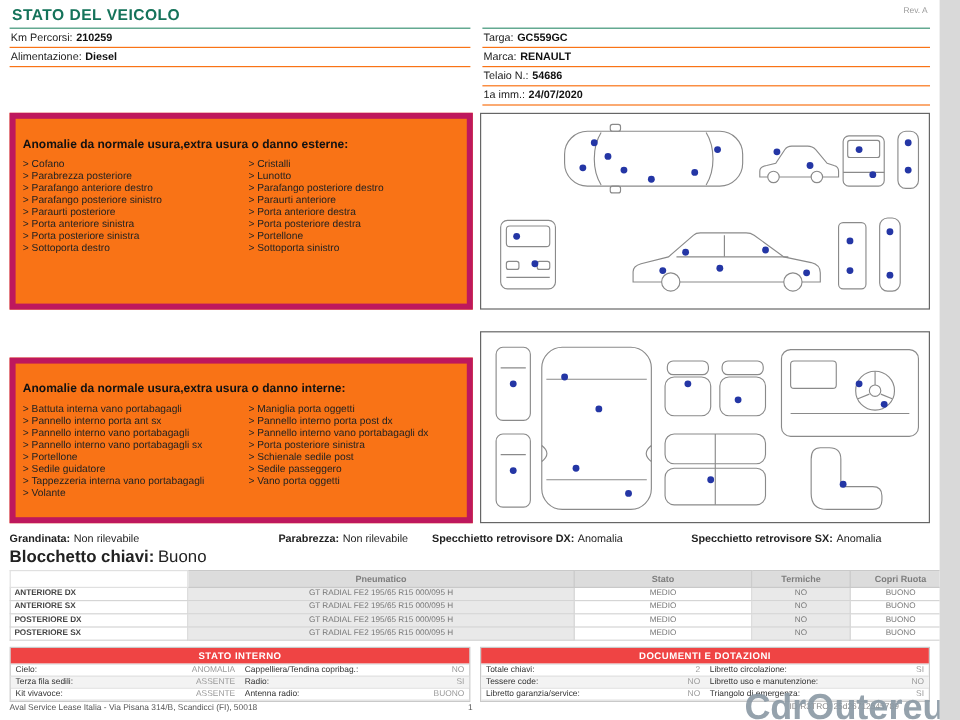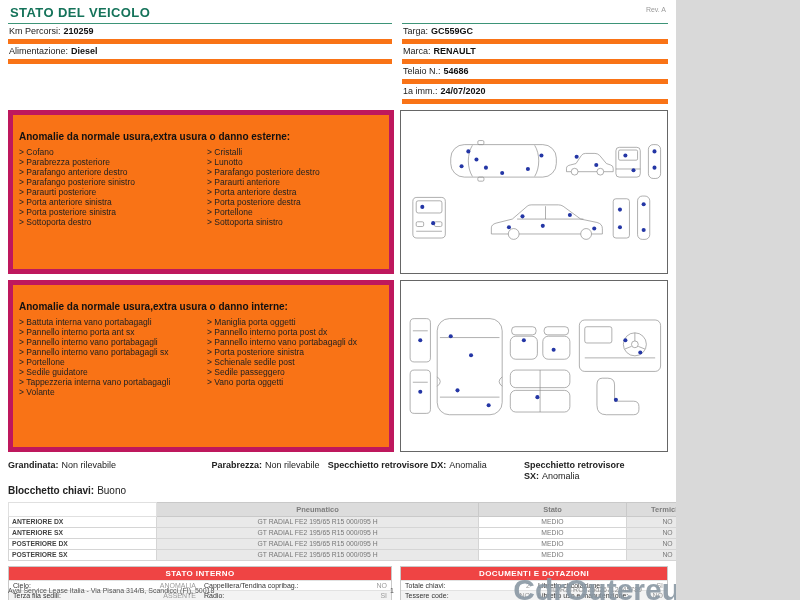--- a/index.html
+++ b/index.html
@@ -1,52 +1,52 @@
 <!DOCTYPE html>
 <html><head>
 <meta charset="utf-8">
 <style>
   html,body{margin:0;padding:0;background:#d9d9d9;}
-  .page{width:676px;height:600px;background:#ffffff;position:relative;overflow:hidden;
+  .page{width:783px;height:600px;background:#ffffff;position:relative;overflow:hidden;
         font-family:"Liberation Sans","DejaVu Sans",sans-serif;color:#222;}
 
   
   .header-top{display:flex;justify-content:space-between;align-items:flex-start;padding:5px 10px 0 10px;}
   .title{font-size:13px;font-weight:bold;color:#15735a;letter-spacing:.4px;margin:0;}
   .rev{font-size:7px;color:#9a9a9a;margin-top:1px;}
   .head-cols{display:flex;gap:10px;padding:3px 8px 0 8px;}
   .hcol{display:flex;flex-direction:column;}
   .hcol.left{width:384px;}
   .hcol.right{flex:1;}
-  .hrow{border-bottom:5px solid #f97316;font-size:9px;padding:2px 2px 2px 1px;line-height:11px;}
+  .hrow{border-bottom:1px solid #f97316;font-size:9px;padding:2px 2px 2px 1px;line-height:11px;}
   .hcol .hrow:first-child{border-top:1px solid #3d9477;}
   .hlabel{color:#222;margin-right:3px;}
   .hvalue{font-weight:bold;color:#111;}
 
   
   .section{display:flex;gap:6px;margin:6px 8px 0 8px;}
   .section.ext{height:164px;}
-  .section.int{height:172px;}
+  .section.int{height:172px;align-items:flex-end;}
   .sec-text{width:386px;box-sizing:border-box;border:5px solid #be185d;padding:16px 6px;background:#f97316;}
   .sec-title{font-size:10px;font-weight:bold;color:#111;margin-bottom:5px;}
   .cols{display:flex;}
   .col{width:158px;}
   .col + .col{margin-left:30px;}
   .item{font-size:8.5px;line-height:10px;color:#222;padding-left:9px;text-indent:-9px;}
   .item::before{content:"> ";}
   .sec-diagram{flex:1;border:1px solid #666;box-sizing:border-box;background:#fff;padding:1px;}
   .sec-diagram svg{width:100%;height:100%;display:block;}
 
   
   .status-line{display:flex;margin:8px 8px 0 8px;font-size:9px;line-height:11px;}
   .sitem:nth-child(1){width:224px;}
   .sitem:nth-child(2){width:128px;}
   .sitem:nth-child(3){width:216px;}
   .slabel{font-weight:bold;margin-right:3px;}
-  .status-line2{margin:3px 8px 0 8px;font-size:10px;line-height:11px;}
+  .status-line2{margin:3px 8px 0 8px;font-size:14px;line-height:11px;}
 
   
   table.tires{margin:6px 8px 0 8px;border-collapse:collapse;width:784px;table-layout:fixed;}
   .tires th{background:#dcdcdc;color:#7d7d7d;font-size:7.5px;font-weight:bold;padding:2px;border:1px solid #c9c9c9;}
   .tires th.empty{background:#ffffff;border:1px solid #e0e0e0;}
   .tires td{font-size:6.8px;padding:1px 3px;border:1px solid #d5d5d5;color:#777;line-height:8px;}
   .tires td.pos{font-weight:bold;color:#444;}
   .tires td.tire{background:#e9e9e9;text-align:center;}
   .tires td.stato{text-align:center;}
   .tires td.term{background:#e9e9e9;text-align:center;}

